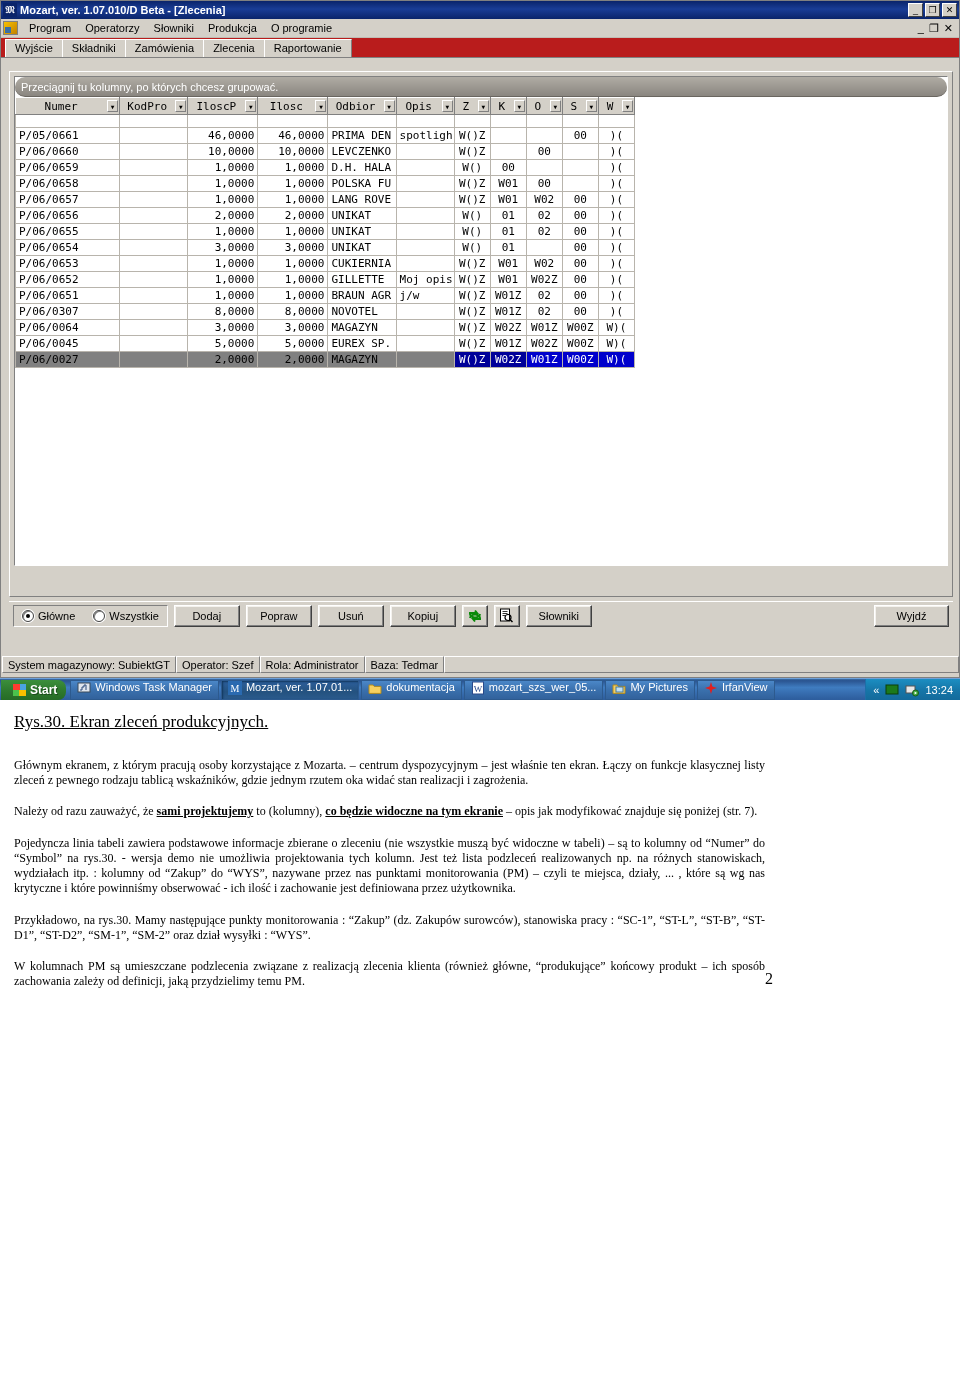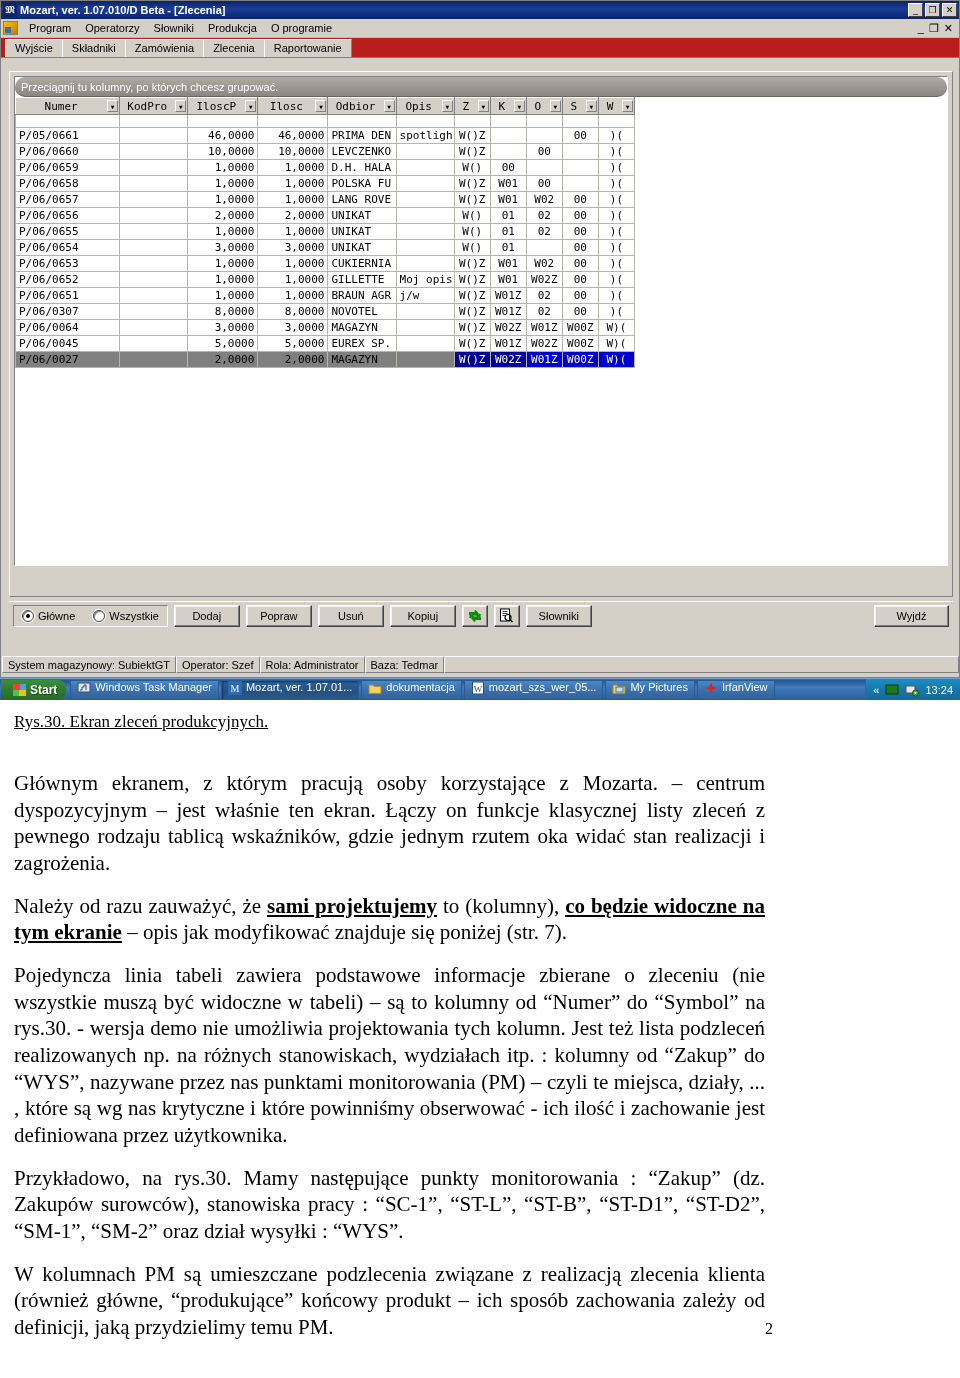--- a/index.html
+++ b/index.html
@@ -293,23 +293,23 @@
     font-family:"Liberation Serif", serif;
     color:#000;
   }
   .doc h2{
     font:normal 17px "Liberation Serif",serif;
     margin:4px 0 22px 0;
     text-decoration:underline;
     display:inline-block;
   }
   .doc p{
-    font-size:21px;
+    font-size:12px;
     line-height:1.27;
-    margin:16px 0 16px 0;
+    margin:4px 0 16px 0;
     text-align:justify;
   }
   .bu{ font-weight:bold; text-decoration:underline; }
   .pageno{
     position:absolute; right:22px; bottom:2px;
     font-size:16px;
   }
 </style>
 </head>
 <body>

